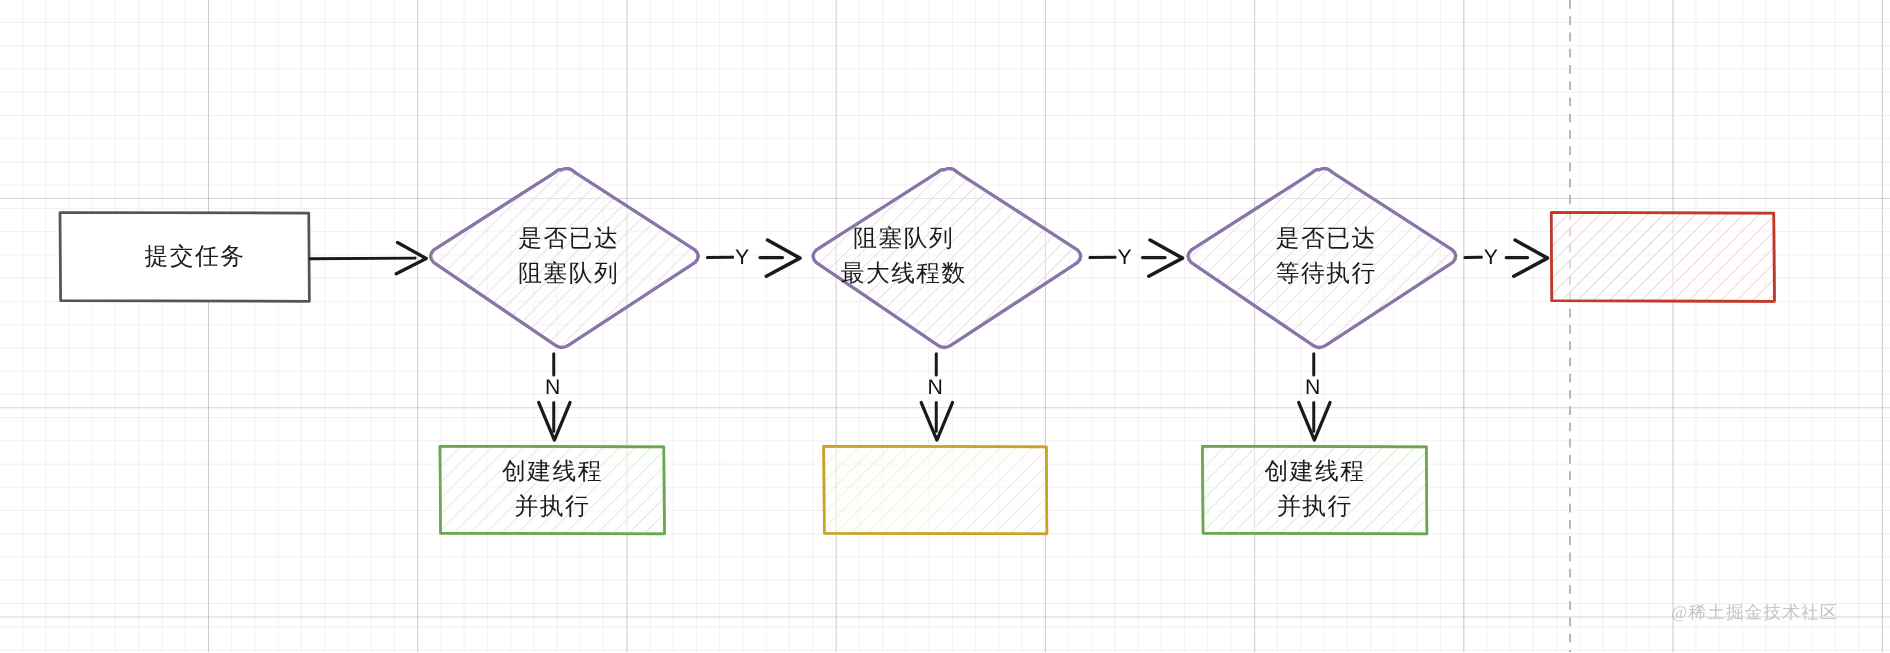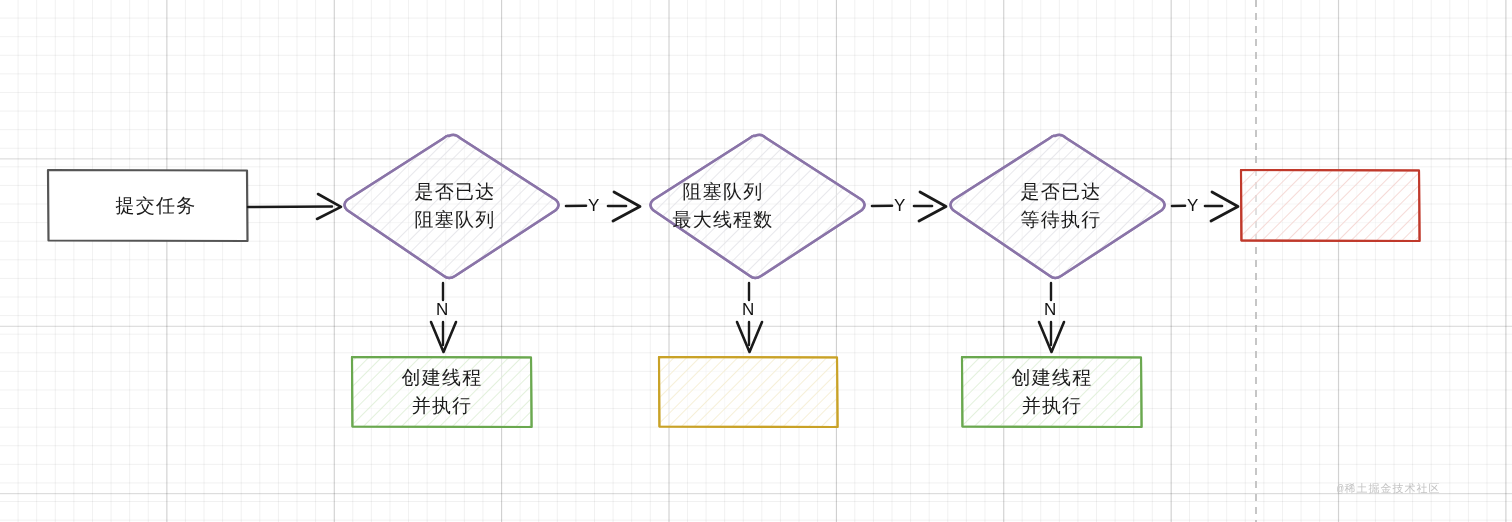--- a/index.html
+++ b/index.html
@@ -52,22 +52,22 @@
   .node-label span { display: block; }
   .edge-label {
     position: absolute;
     font-family: "Liberation Sans", sans-serif;
     font-size: 17px;
     color: #111111;
     letter-spacing: 0.5px;
   }
   .watermark {
     position: absolute;
-    font-family: Liberation Mono, monospace;
-    font-size: 11px;
+    font-family: Liberation Serif, serif;
+    font-size: 14px;
     color: #c4c4c4;
     letter-spacing: 1px;
     white-space: nowrap;
   }
 </style>
 </head>
 <body>
 
 <div id="canvas">
 

